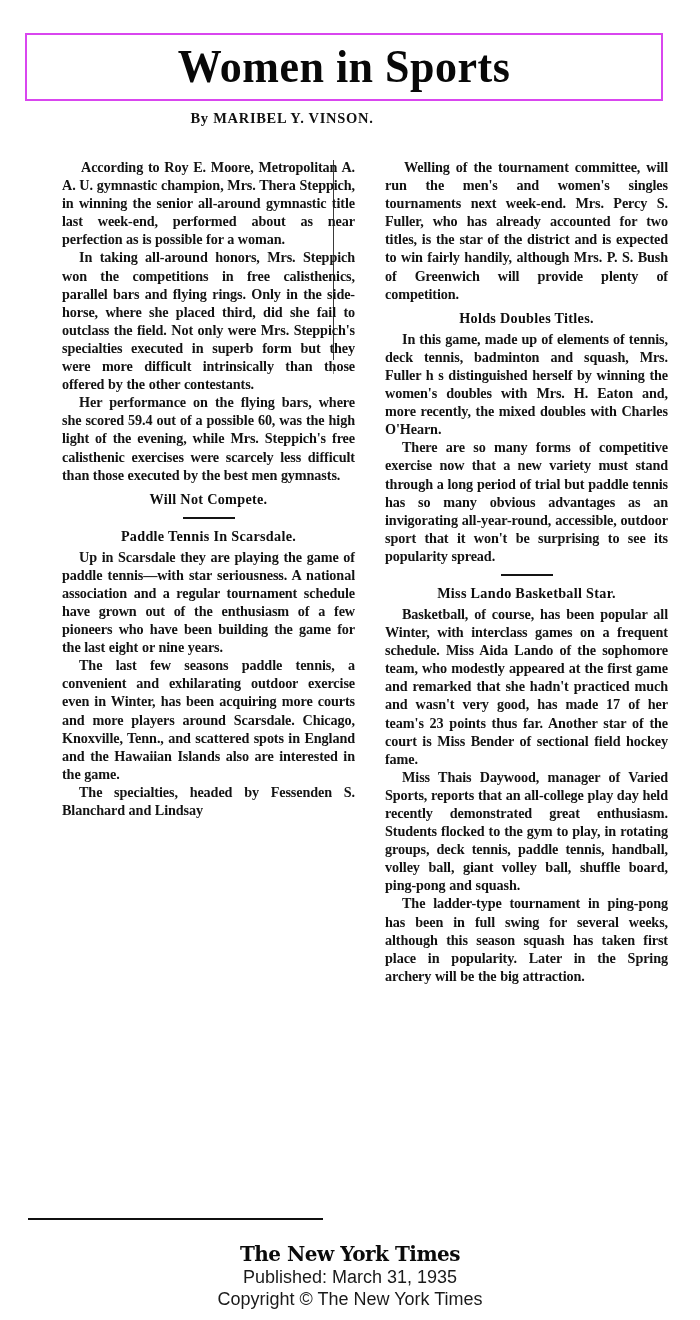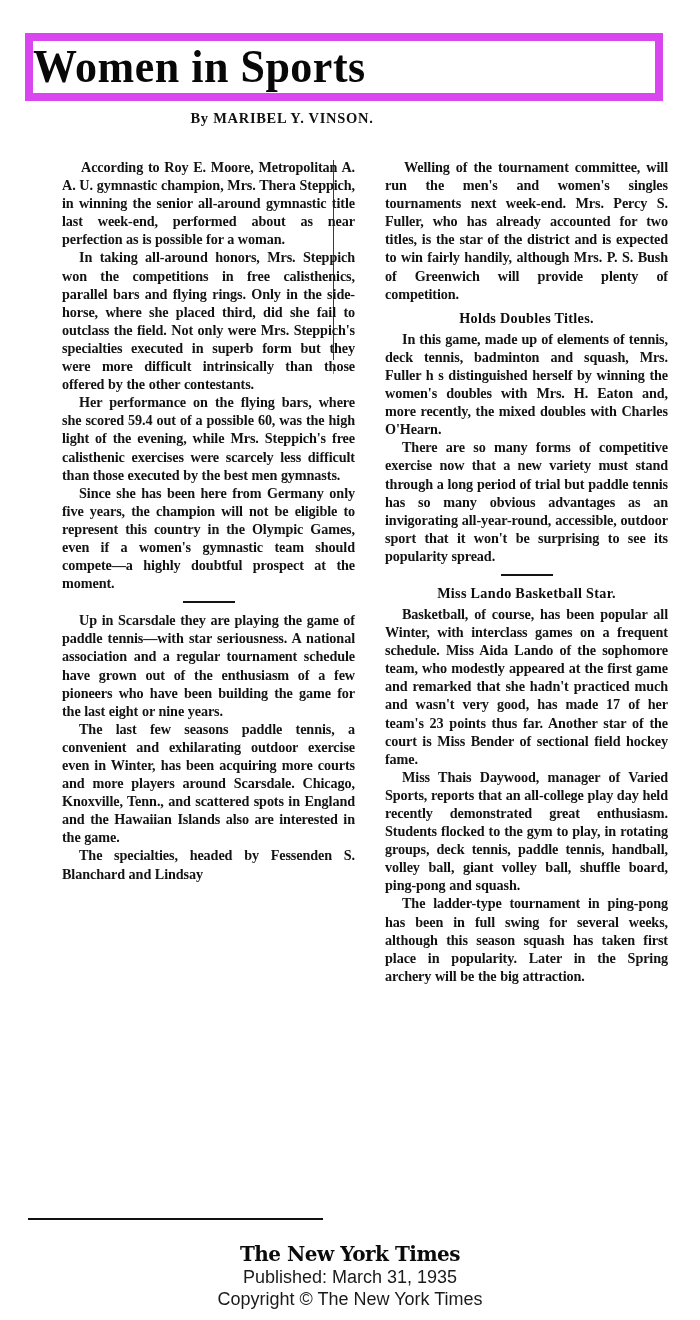--- a/index.html
+++ b/index.html
@@ -22,25 +22,25 @@
     box-sizing: border-box;
   }
 
   
   .headline-box {
     position: absolute;
     left: 25px;
     top: 33px;
     width: 638px;
     height: 68px;
-    border: 8px solid #d946ef;
+    border: 2px solid #d946ef;
     box-sizing: border-box;
     display: flex;
     align-items: center;
-    justify-content: flex-start;
+    justify-content: center;
     background: #ffffff;
   }
   .headline-text {
     font-family: "Liberation Serif", "DejaVu Serif", serif;
     font-weight: bold;
     font-size: 44px;
     letter-spacing: 0.5px;
     line-height: 1;
     color: #080808;
     white-space: nowrap;
@@ -179,25 +179,26 @@
   <div class="col-rule-2"></div>
 
   <div class="columns">
 
     <div class="col col-left">
 
       <p class="para lead">According to Roy E. Moore, Metropolitan A. A. U. gymnastic champion, Mrs. Thera Steppich, in winning the senior all-around gymnastic title last week-end, performed about as near perfection as is possible for a woman.</p>
       <p class="para">In taking all-around honors, Mrs. Steppich won the competitions in free calisthenics, parallel bars and flying rings. Only in the side-horse, where she placed third, did she fail to outclass the field. Not only were Mrs. Steppich's specialties executed in superb form but they were more difficult intrinsically than those offered by the other contestants.</p>
       <p class="para">Her performance on the flying bars, where she scored 59.4 out of a possible 60, was the high light of the evening, while Mrs. Steppich's free calisthenic exercises were scarcely less difficult than those executed by the best men gymnasts.</p>
 
-
-      <p class="para">Since she has been here from Germany only five years, the champion will not be eligible to represent this country in the Olympic Games, even if a women's gymnastic team should compete—a highly doubtful prospect at the moment.</p>
+      <h2 class="subhead">Will Not Compete.</h2>
+
 
       <hr class="sec-rule">
 
+      <h2 class="subhead">Paddle Tennis In Scarsdale.</h2>
 
       <p class="para">Up in Scarsdale they are playing the game of paddle tennis—with star seriousness. A national association and a regular tournament schedule have grown out of the enthusiasm of a few pioneers who have been building the game for the last eight or nine years.</p>
       <p class="para">The last few seasons paddle tennis, a convenient and exhilarating outdoor exercise even in Winter, has been acquiring more courts and more players around Scarsdale. Chicago, Knoxville, Tenn., and scattered spots in England and the Hawaiian Islands also are interested in the game.</p>
       <p class="para">The specialties, headed by Fessenden S. Blanchard and Lindsay</p>
 
     </div>
 
     <div class="col col-right">
 
       <p class="para lead">Welling of the tournament committee, will run the men's and women's singles tournaments next week-end. Mrs. Percy S. Fuller, who has already accounted for two titles, is the star of the district and is expected to win fairly handily, although Mrs. P. S. Bush of Greenwich will provide plenty of competition.</p>

